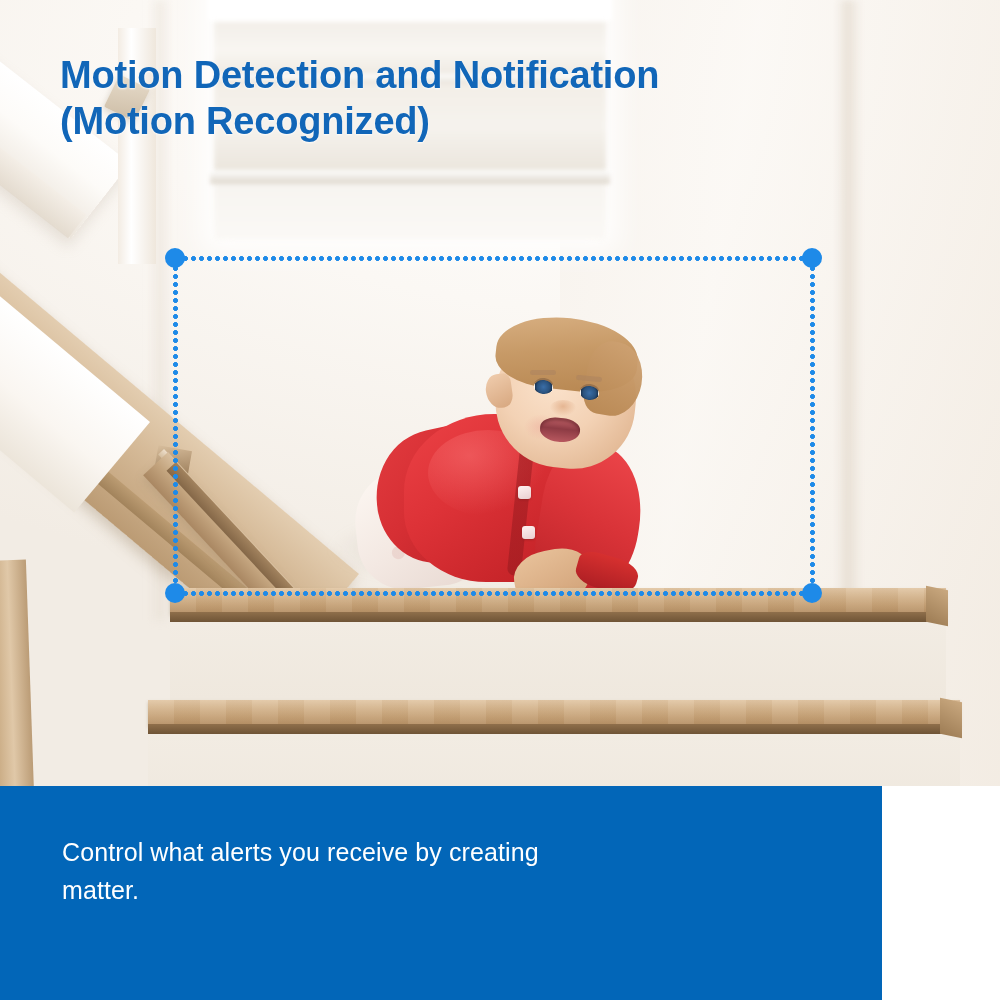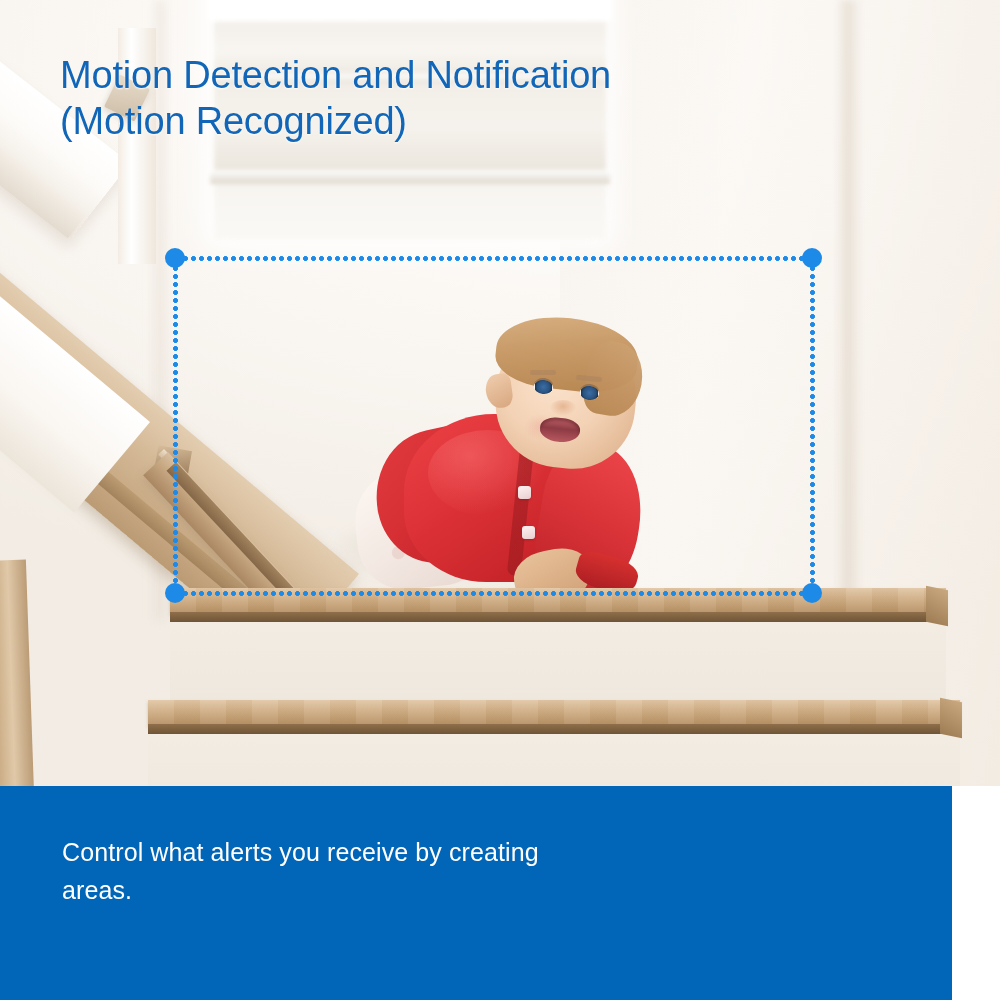--- a/index.html
+++ b/index.html
@@ -329,29 +329,29 @@
   }
   .zone-handle.tl{left:-10px;top:-10px;}
   .zone-handle.tr{right:-10px;top:-10px;}
   .zone-handle.bl{left:-10px;bottom:-10px;}
   .zone-handle.br{right:-10px;bottom:-10px;}
 
   
   #title{
     position:absolute;left:60px;top:52px;width:800px;
     color:#1166b8;
-    font-size:38px;line-height:1.22;font-weight:400;
+    font-size:38px;line-height:1.22;font-weight:700;
     letter-spacing:-0.2px;
     text-shadow:0 1px 2px rgba(255,255,255,.85);
   }
   #title .ln{display:block;white-space:nowrap;}
 
   
   #banner{
-    position:absolute;left:0;top:786px;width:952px;height:214px;
+    position:absolute;left:0;top:786px;width:882px;height:214px;
     background:#0266b8;
   }
   #banner-text{
     position:absolute;left:62px;top:47px;width:680px;
     color:#ffffff;font-size:25px;line-height:1.52;font-weight:400;
     letter-spacing:.1px;
   }
   #banner-text .ln{display:block;}
 </style>
 </head>
@@ -439,18 +439,18 @@
 
     <div id="title" style="color: rgb(17, 102, 184);">
       <span class="ln">Motion Detection and Notification</span>
       <span class="ln">(Motion Recognized)</span>
     </div>
   </div>
 
   <div id="banner" style="background: rgb(2, 102, 184);">
     <div id="banner-text">
       <span class="ln">Control what alerts you receive by creating</span>
-      <span class="ln">areas.</span>
+      <span class="ln">matter.</span>
     </div>
 
   </div>
 
 </div>
 
 </body></html>

